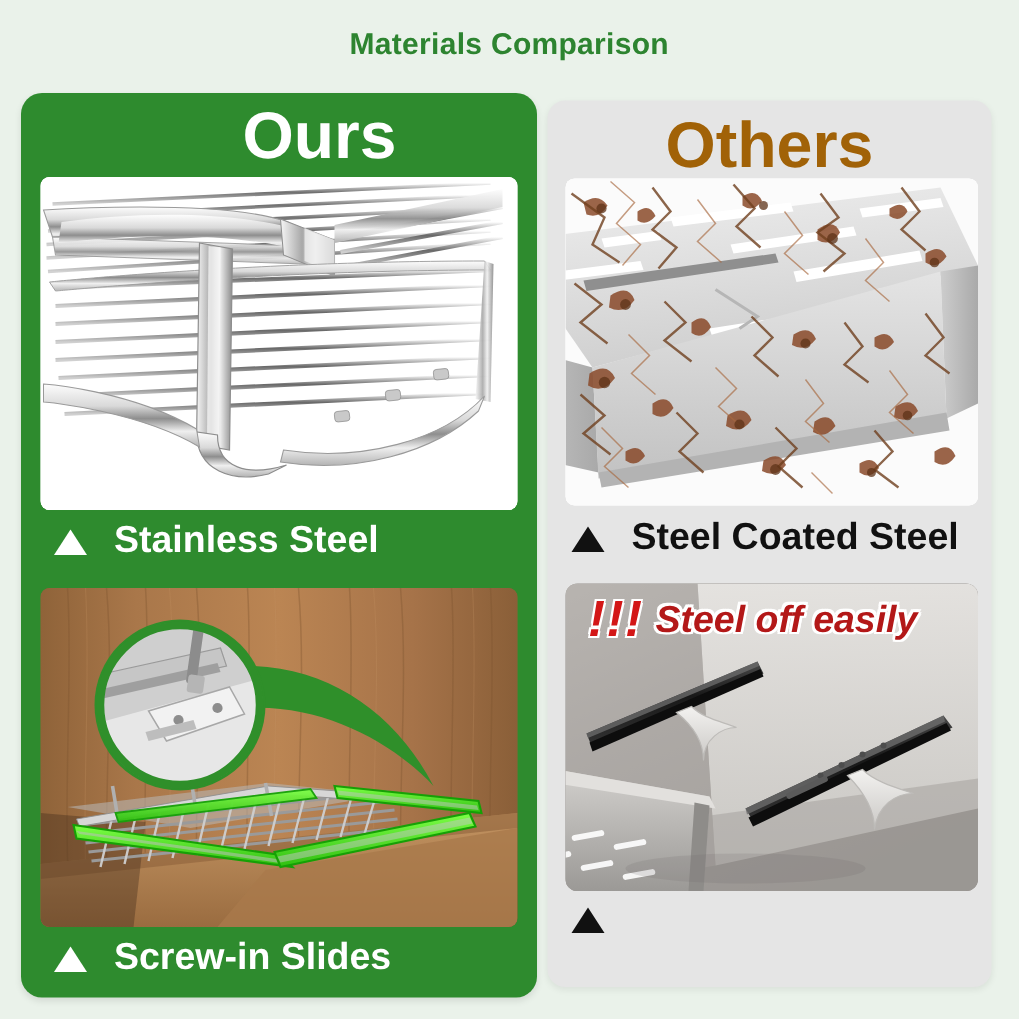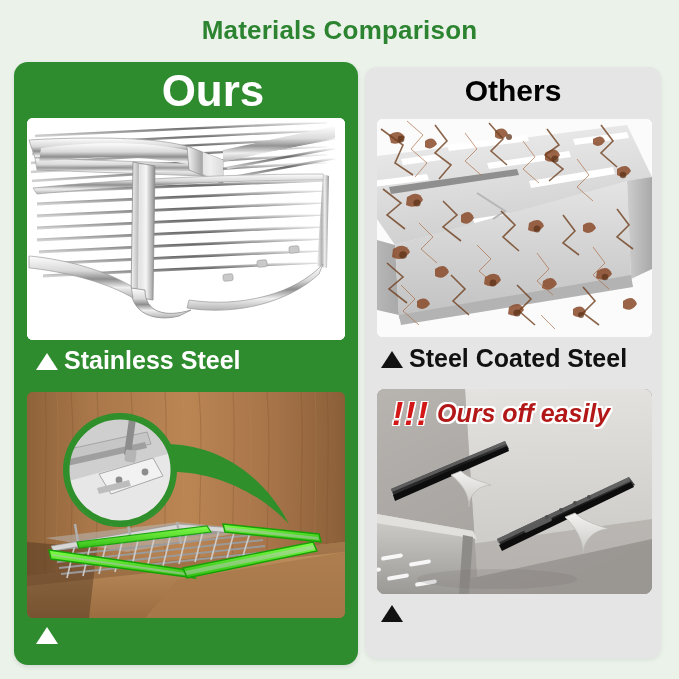--- a/index.html
+++ b/index.html
@@ -9,21 +9,21 @@
     font-family:"Liberation Sans", sans-serif;
     overflow:hidden;
     position:relative;
   }
   #page{position:absolute;inset:0;}
 
   
   .page-title{
     position:absolute;left:0;top:13px;width:679px;
     text-align:center;
-    font-size:26px;font-weight:bold;
+    font-size:20px;font-weight:bold;
     color:#2d8430;
     letter-spacing:.2px;
     line-height:34px;
   }
 
   
   .panel{position:absolute;}
   .panel-ours{
     left:14px;top:62px;width:344px;height:603px;
     background:#2e8b2e;
@@ -36,35 +36,35 @@
     border-radius:12px;
     box-shadow:0 2px 5px rgba(0,0,0,.07);
   }
 
   .panel-heading{
     position:absolute;left:0;width:100%;
     text-align:center;font-weight:bold;
     line-height:1;
   }
   .heading-ours{top:69px;font-size:44px;color:#ffffff;}
-  .heading-others{top:76px;font-size:30px;color:#000000;}
+  .heading-others{top:76px;font-size:43px;color:#a16207;}
 
   
   .imgframe{position:absolute;overflow:hidden;border-radius:6px;}
   .frame-a{left:27px;top:118px;width:318px;height:222px;background:#ffffff;}
   .frame-b{left:377px;top:119px;width:275px;height:218px;background:#ffffff;}
   .frame-c{left:27px;top:392px;width:318px;height:226px;background:#8d6238;}
   .frame-d{left:377px;top:389px;width:275px;height:205px;background:#9c9894;border-radius:8px;}
 
   
   .caption{
     position:absolute;
     font-size:25px;font-weight:bold;
     line-height:1;white-space:nowrap;
-    display:flex;align-items:center;gap:6px;
+    display:flex;align-items:center;gap:18px;
   }
   .cap-a{left:36px;top:348px;color:#ffffff;}
   .cap-b{left:381px;top:346px;color:#111111;}
   .cap-c{left:36px;top:626px;color:#ffffff;}
   .cap-d{left:381px;top:604px;color:#111111;}
   .tri{
     width:0;height:0;display:inline-block;
     border-left:11px solid transparent;
     border-right:11px solid transparent;
     position:relative;top:1px;
@@ -331,20 +331,21 @@
             <path d="M70,96 L102,88 L104,94 L72,102 Z" fill="#bdbdbd"></path>
           </g>
           <circle cx="93" cy="78" r="53" fill="none" stroke="#2f8f2a" stroke-width="5"></circle>
         </g>
       </svg>
     </div>
   </div>
 
   <div class="caption cap-c">
     <span class="tri tri-white"></span>
+    <span>Screw-in Slides</span>
   </div>
 
   <div class="panel panel-others">
     <div class="panel-heading heading-others" style="top:9px;">Others</div>
   </div>
 
   <div class="imgframe frame-b">
     <div class="rusty">
       <svg viewBox="0 0 275 218" width="275" height="218">
         <defs>
@@ -541,20 +542,20 @@
 
         <path d="M188,128 C198,138 206,150 206,164 C208,148 220,140 232,140 C220,136 206,132 198,124 Z" fill="url(#tape)" stroke="#bdbbb8" stroke-width="0.8"></path>
 
         <ellipse cx="120" cy="190" rx="80" ry="10" fill="#6e6b68" opacity=".18"></ellipse>
       </svg>
     </div>
   </div>
 
   <div class="peel-wrap">
     <span class="bangs">!!!</span>
-    <span class="peel-text">Ours off easily</span>
+    <span class="peel-text">Steel off easily</span>
   </div>
 
   <div class="caption cap-d">
     <span class="tri tri-black"></span>
   </div>
 
 </div>
 
 </body></html>

